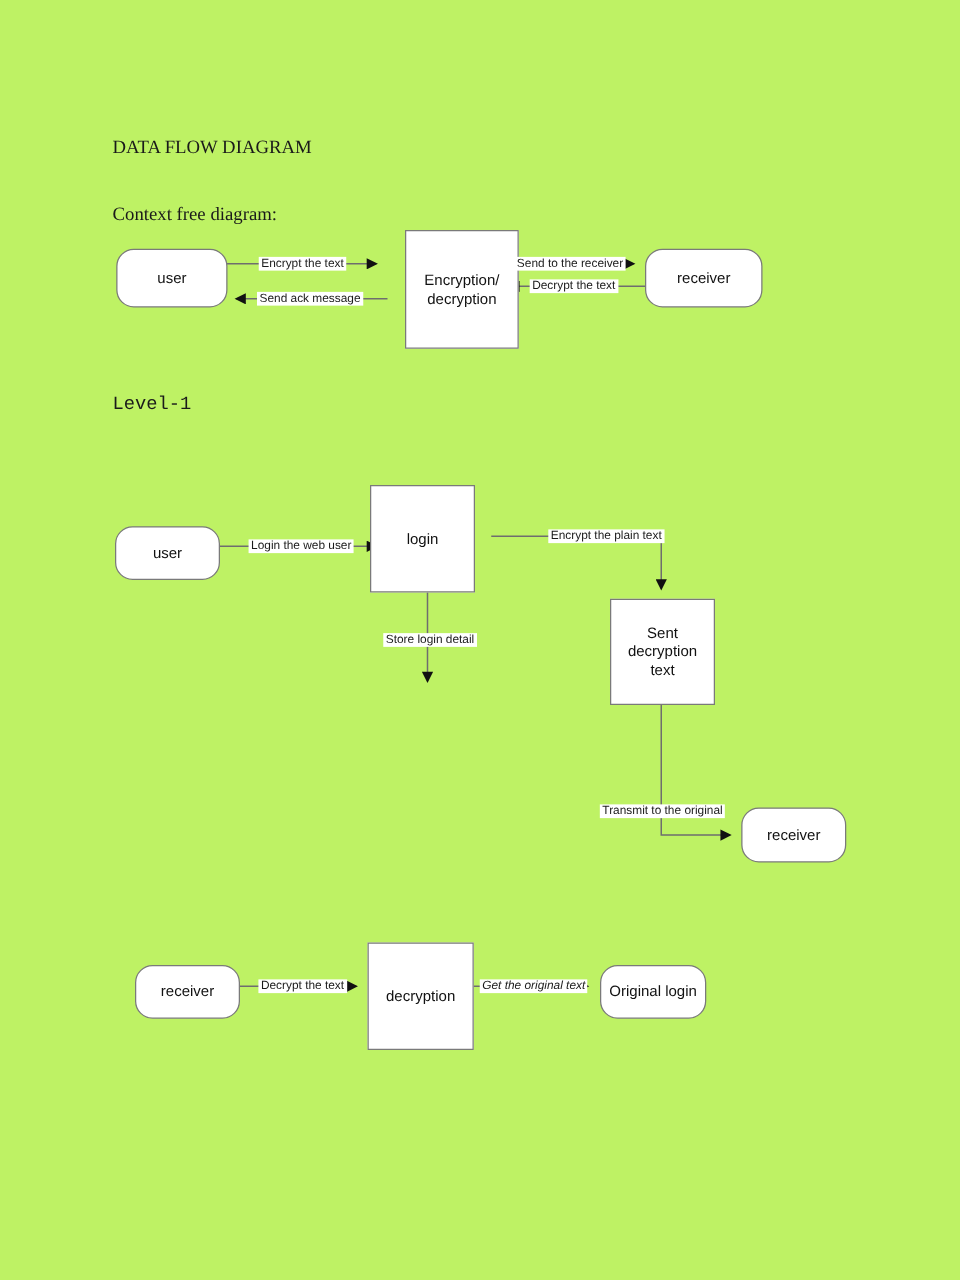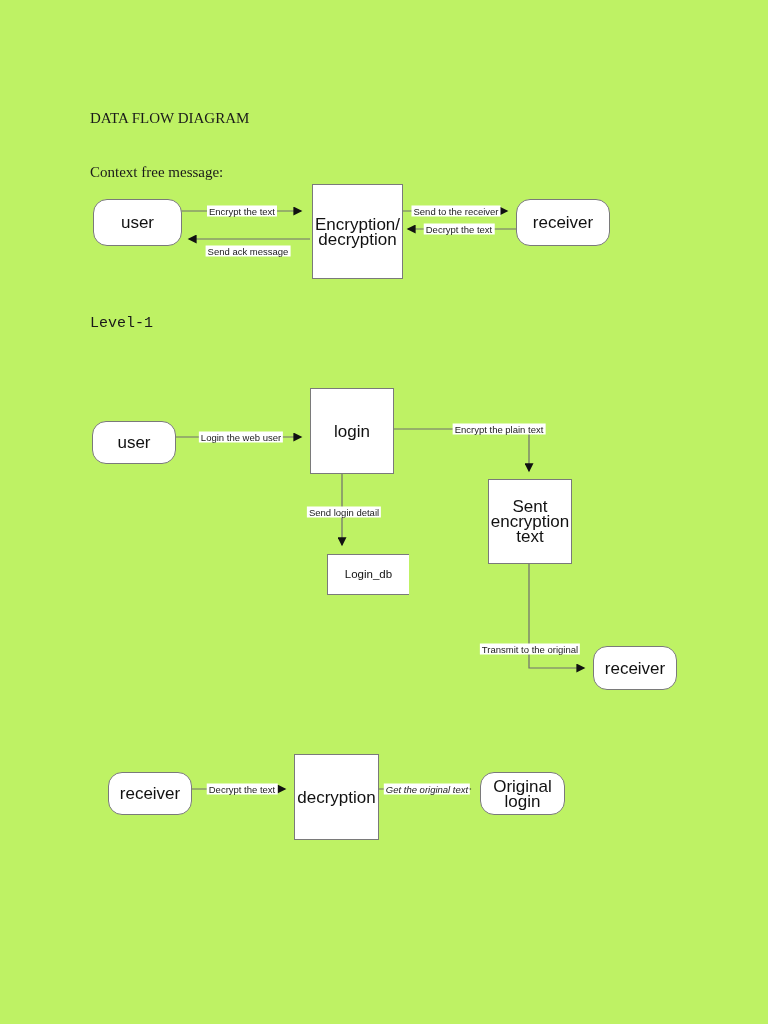--- a/index.html
+++ b/index.html
@@ -7,42 +7,42 @@
     position:relative;width:768px;height:1024px;background:#bef264;
     font-family:"Liberation Sans",sans-serif;overflow:hidden;padding-left:29px;
   }
   .heading{
     position:absolute;font-family:"Liberation Serif",serif;
     font-size:15px;color:#1a1a1a;white-space:nowrap;
   }
   svg.wires{position:absolute;left:0;top:0;}
   .node{
     position:absolute;display:flex;align-items:center;justify-content:center;
-    text-align:center;font-size:17px;color:#111;background:#fff;
+    text-align:center;font-size:12px;color:#111;background:#fff;
     white-space:pre-line;line-height:15px;
   }
   .rnode{border:1px solid #7a7a7a;border-radius:14px;}
   .pnode{border:1px solid #7a7a7a;}
   .dstore{
     border-top:1px solid #7a7a7a;border-bottom:1px solid #7a7a7a;
     border-left:1px solid #7a7a7a;font-size:11.5px;
   }
   .elabel{
     position:absolute;transform:translate(-50%,-50%);
     font-size:9.5px;color:#1a1a1a;background:#fff;padding:0 2px;
     white-space:nowrap;line-height:11px;
   }
 </style>
 </head>
 <body>
 
 <div id="page">
 
   <div class="heading" style="left:90px;top:110px;">DATA FLOW DIAGRAM</div>
-  <div class="heading" style="left:90px;top:164px;">Context free message:</div>
+  <div class="heading" style="left:90px;top:164px;">Context free diagram:</div>
   <div class="heading" style="left:90px;top:315px;font-family:Liberation Mono, monospace;">Level-1</div>
 
   <svg class="wires" width="768" height="1024">
     <defs>
       <marker id="arr" viewBox="0 0 10 10" refX="8.5" refY="5" markerWidth="10" markerHeight="7.5" orient="auto-start-reverse">
         <path d="M0,0 L10,5 L0,10 z" fill="#111"></path>
       </marker>
     </defs>
     <g stroke="#6e6e6e" stroke-width="1.2" fill="none">
 
@@ -55,40 +55,39 @@
       <path d="M393,429 H529 V471" marker-end="url(#arr)"></path>
       <path d="M342,473 V545" marker-end="url(#arr)"></path>
       <path d="M529,563 V668 H584" marker-end="url(#arr)"></path>
 
       <path d="M191,789 H285" marker-end="url(#arr)"></path>
       <path d="M378,789 H470" marker-end="url(#arr)"></path>
     </g>
   </svg>
 
   <div class="node rnode" style="left:93px;top:199px;width:87px;height:45px;">user</div>
-  <div class="node pnode" style="left:312px;top:184px;width:89px;height:93px;">Encryption/
+  <div class="node pnode" style="left:324px;top:184px;width:89px;height:93px;">Encryption/
 decryption</div>
   <div class="node rnode" style="left:516px;top:199px;width:92px;height:45px;">receiver</div>
 
   <div class="elabel" style="left:242px;top:211px;">Encrypt the text</div>
-  <div class="elabel" style="left:248px;top:239px;margin-top:12px;">Send ack message</div>
+  <div class="elabel" style="left:248px;top:239px;">Send ack message</div>
   <div class="elabel" style="left:456px;top:211px;text-align:center;">Send to the receiver</div>
   <div class="elabel" style="left:459px;top:229px;">Decrypt the text</div>
 
   <div class="node rnode" style="left:92px;top:421px;width:82px;height:41px;">user</div>
-  <div class="node pnode" style="left:310px;top:388px;width:82px;height:84px;">login</div>
+  <div class="node pnode" style="left:296px;top:388px;width:82px;height:84px;">login</div>
   <div class="node pnode" style="left:488px;top:479px;width:82px;height:83px;">Sent
-encryption
+decryption
 text</div>
-  <div class="node dstore" style="left:327px;top:554px;width:81px;height:39px;">Login_db</div>
   <div class="node rnode" style="left:593px;top:646px;width:82px;height:42px;">receiver</div>
 
   <div class="elabel" style="left:241px;top:437px;">Login the web user</div>
-  <div class="elabel" style="left:485px;top:429px;margin-left:14px;">Encrypt the plain text</div>
-  <div class="elabel" style="left:344px;top:512px;">Send login detail</div>
+  <div class="elabel" style="left:485px;top:429px;">Encrypt the plain text</div>
+  <div class="elabel" style="left:344px;top:512px;">Store login detail</div>
   <div class="elabel" style="left:530px;top:649px;">Transmit to the original</div>
 
   <div class="node rnode" style="left:108px;top:772px;width:82px;height:41px;">receiver</div>
   <div class="node pnode" style="left:294px;top:754px;width:83px;height:84px;">decryption</div>
   <div class="node rnode" style="left:480px;top:772px;width:83px;height:41px;">Original login</div>
 
   <div class="elabel" style="left:242px;top:789px;">Decrypt the text</div>
   <div class="elabel" style="left:427px;top:789px;font-style:italic;">Get the original text</div>
 
 </div>

